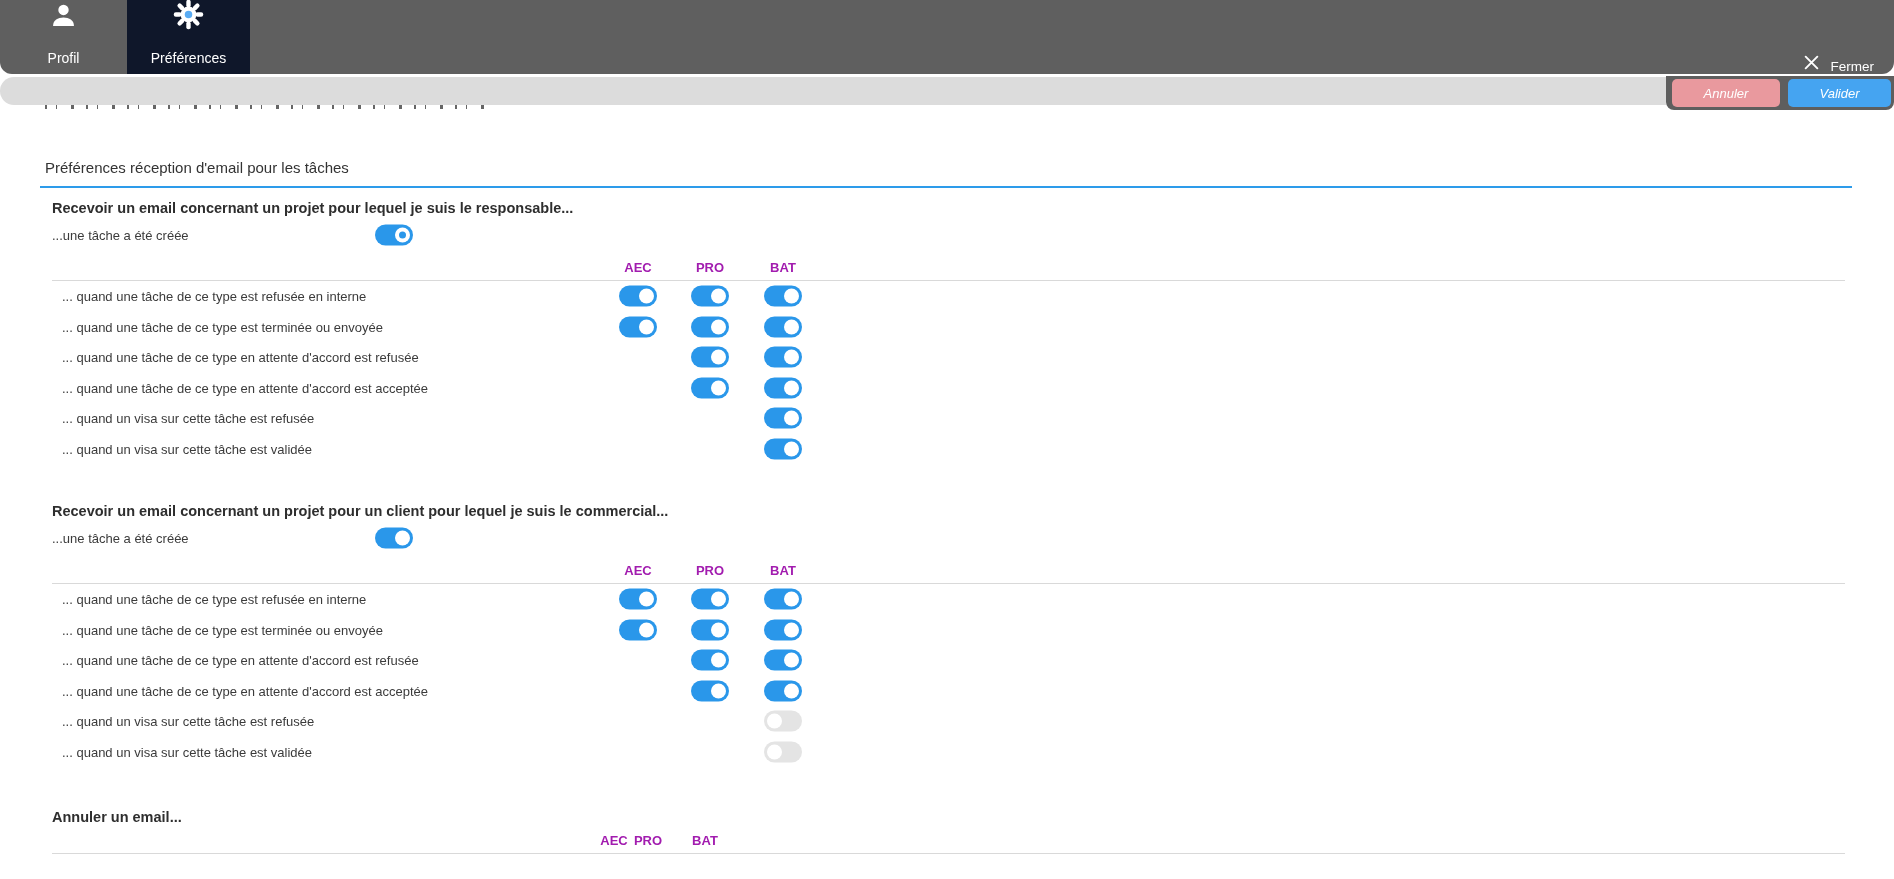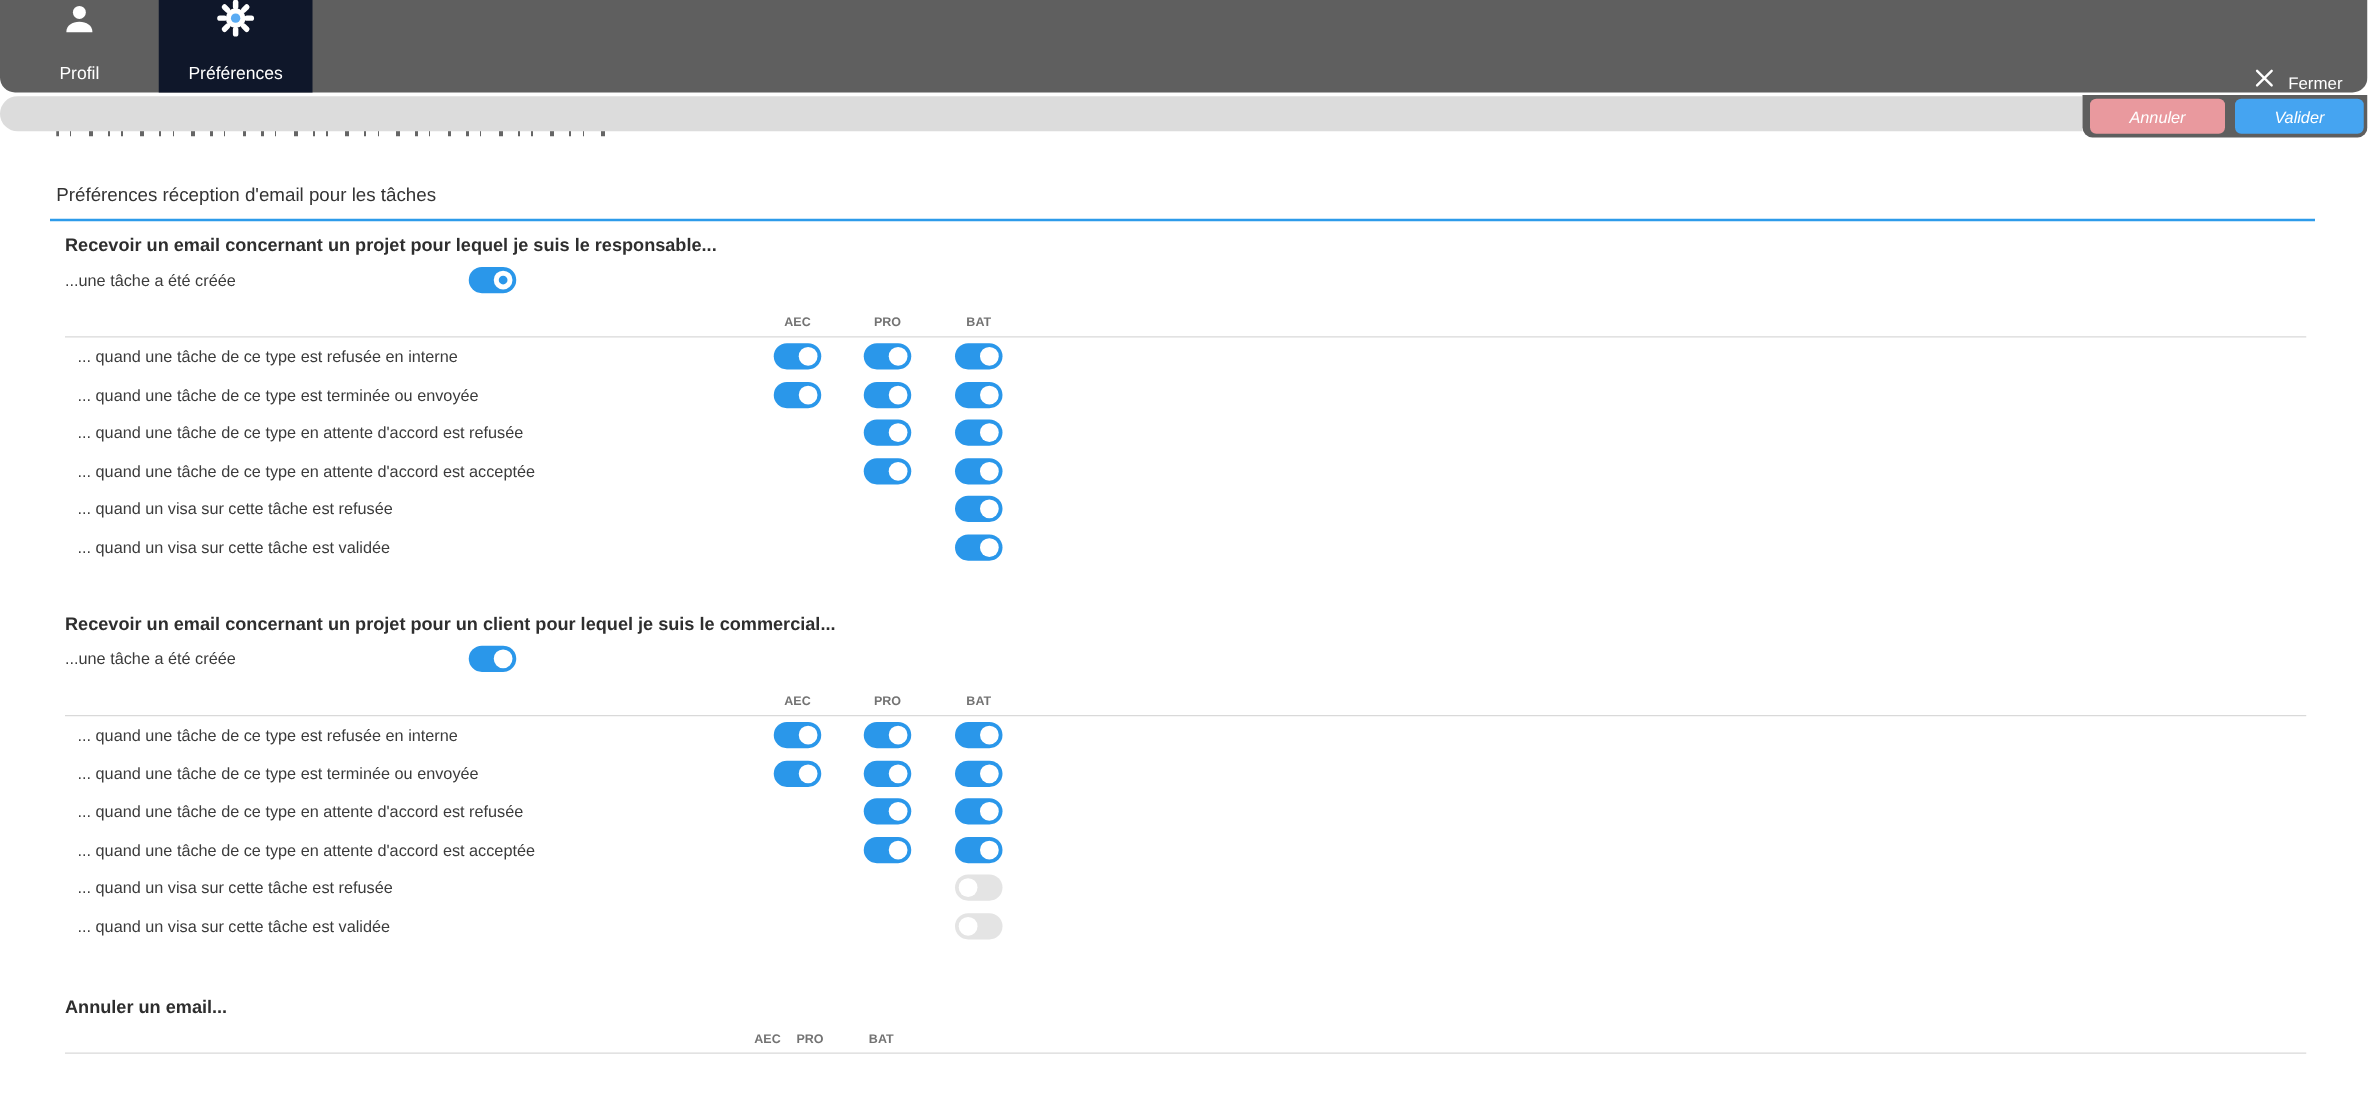--- a/index.html
+++ b/index.html
@@ -51,40 +51,40 @@
   .clipped-text{
     position:absolute;left:45px;top:104px;width:440px;height:5px;
     background:repeating-linear-gradient(to right,
       #4a4a4a 0 2px, transparent 2px 11px,
       #4a4a4a 11px 12px, transparent 12px 26px,
       #4a4a4a 26px 29px, transparent 29px 41px);
     opacity:.85;
   }
   .clipped-toggle{position:absolute;top:89px;}
 
-  .flow{position:absolute;top:148px;left:0;right:0;}
+  .flow{position:absolute;top:159px;left:0;right:0;}
   .section-title{
     margin:0 0 0 45px;font-size:15px;font-weight:400;color:#333;height:19px;
   }
   .section-underline{
     margin:8px 42px 0 40px;height:2px;background:#2d9bea;
   }
   .group-title{
     margin:0 0 0 52px;font-size:14.5px;font-weight:700;color:#2e2e2e;height:18px;
   }
   .intro-row{position:relative;height:30px;margin-top:2px;}
   .intro-row .rlabel{left:52px;}
   .rlabel{
     position:absolute;top:50%;transform:translateY(-50%);
     font-size:13px;color:#3b3b3b;white-space:nowrap;
   }
   .col-headers{position:relative;height:24px;margin-top:6px;}
   .col-head{
     position:absolute;bottom:5px;width:44px;text-align:center;
-    font-size:10px;font-weight:700;color:#737373;
+    font-size:13px;font-weight:700;color:#a21caf;
   }
   .divider{height:1px;background:#d9d9d9;margin:0 49px 0 52px;}
   .row{position:relative;height:30.5px;}
   .row .rlabel{left:62px;}
 
   
   .toggle{
     position:absolute;width:38px;height:21px;border-radius:10.5px;cursor:pointer;
     top:50%;transform:translateY(-50%);
   }

